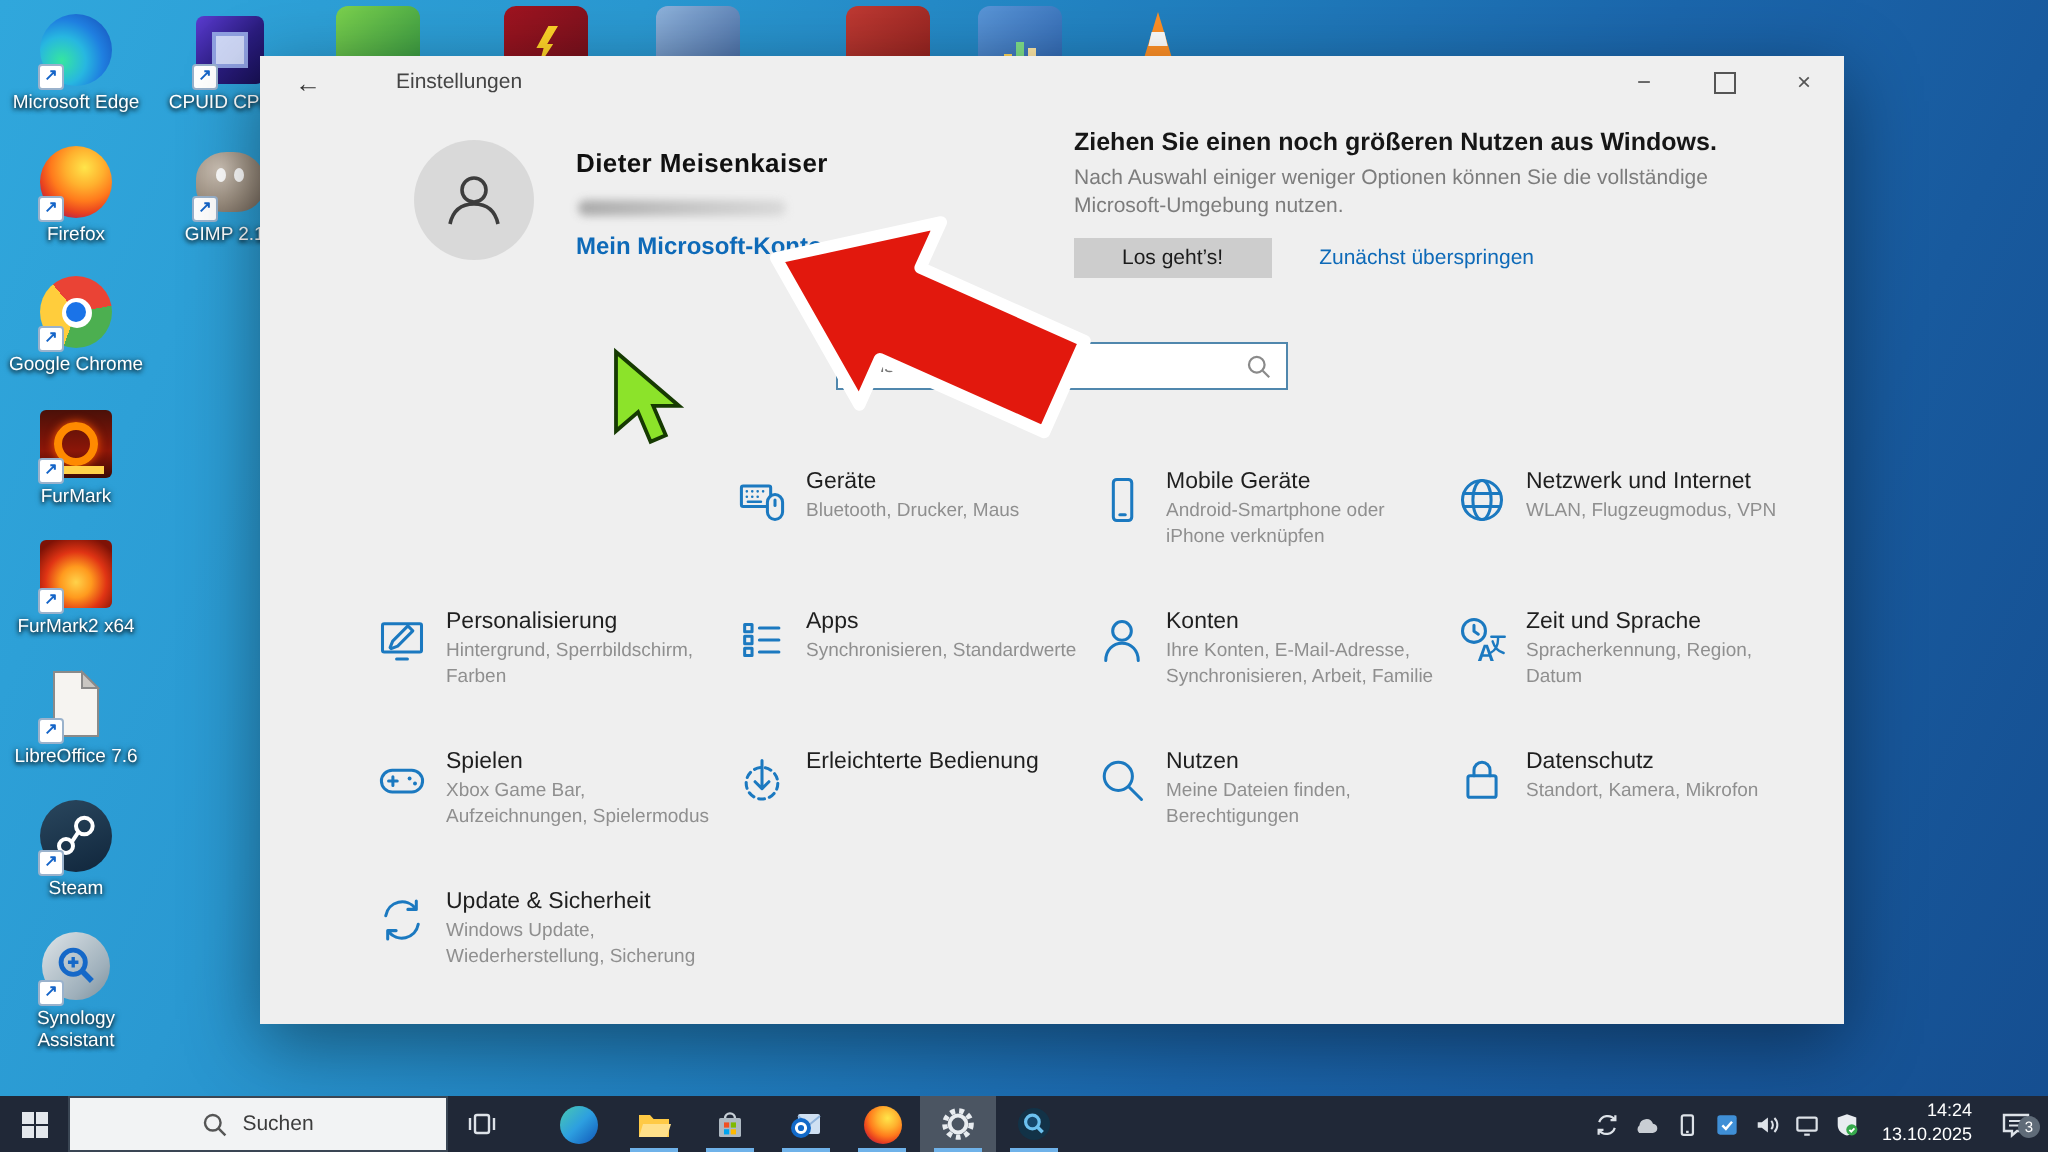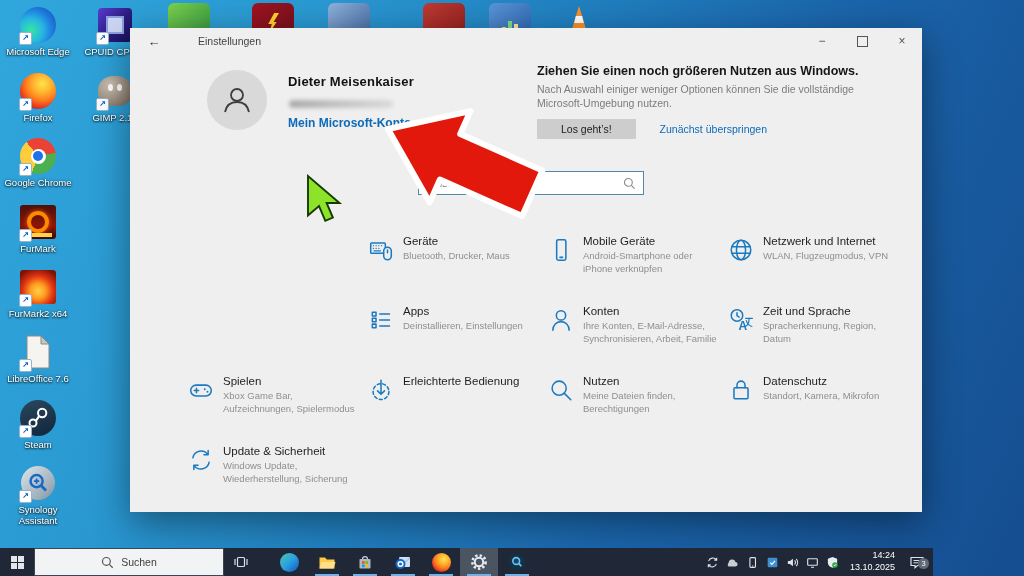--- a/index.html
+++ b/index.html
@@ -78,21 +78,21 @@
   .tt{font-size:11.5px;color:#1f1f1f;}
   .ts{margin-top:3px;font-size:9.5px;color:#8f8f8f;line-height:1.32;width:136px;}
   .c0{left:58px}.c1{left:238px}.c2{left:418px}.c3{left:598px}
   .r0{top:207px}.r1{top:277px}.r2{top:347px}.r3{top:417px}
 
   
   .ovl{position:absolute;left:0;top:0;width:1024px;height:576px;pointer-events:none;}
   .arrow-ovl{z-index:9}.cursor-ovl{z-index:10}
 
   
-  .tb{position:absolute;left:0;bottom:0;width:933px;height:28px;background:#202837;z-index:20;display:flex;align-items:stretch;}
+  .tb{position:absolute;left:0;bottom:0;width:1024px;height:28px;background:#202837;z-index:20;display:flex;align-items:stretch;}
   .tstart{width:34px;display:flex;align-items:center;justify-content:center;cursor:pointer;}
   .tsearch{width:190px;background:#f2f3f4;border:1px solid #3a4654;box-sizing:border-box;
     display:flex;align-items:center;justify-content:center;gap:7px;cursor:text;}
   .tsearch span{font-size:10.5px;color:#3c3c3c;}
   .tview{width:34px;display:flex;align-items:center;justify-content:center;cursor:pointer;}
   .tapps{display:flex;margin-left:12px;}
   .tapp{width:38px;position:relative;display:flex;align-items:center;justify-content:center;cursor:pointer;}
   .tapp .ul{position:absolute;bottom:0;left:7px;right:7px;height:2px;background:#6fb2e9;}
   .tapp.active{background:#4b5562;}
   .ticon-edge{width:19px;height:19px;border-radius:50%;background:linear-gradient(135deg,#49c9b1 0%,#2d9fe0 50%,#1056b8 100%);}
@@ -293,30 +293,41 @@
       <svg class="ti" viewBox="0 0 24 24">
           <circle cx="12" cy="12" r="9"></circle>
           <ellipse cx="12" cy="12" rx="4.2" ry="9"></ellipse>
           <path d="M3.6 9 h16.8 M3.6 15 h16.8"></path>
         </svg>
       <div>
           <div class="tt">Netzwerk und Internet</div>
           <div class="ts">WLAN, Flugzeugmodus, VPN</div>
         </div>
     </div>
+    <div class="tile c0 r1">
+      <svg class="ti" viewBox="0 0 24 24">
+          <rect x="3" y="4.5" width="18" height="13" rx="0.8"></rect>
+          <path d="M6.5 15.5 l1.2-3 7-7 2.3 2.3 -7 7 -3 1.2z"></path>
+          <path d="M9.5 20.8 h5"></path>
+        </svg>
+      <div>
+          <div class="tt">Personalisierung</div>
+          <div class="ts">Hintergrund, Sperrbildschirm, Farben</div>
+        </div>
+    </div>
     <div class="tile c1 r1">
       <svg class="ti" viewBox="0 0 24 24">
           <rect x="4" y="4.8" width="3.4" height="3.4"></rect>
           <rect x="4" y="10.3" width="3.4" height="3.4"></rect>
           <rect x="4" y="15.8" width="3.4" height="3.4"></rect>
           <path d="M10.8 6.5 h9 M10.8 12 h9 M10.8 17.5 h9"></path>
         </svg>
       <div>
           <div class="tt">Apps</div>
-          <div class="ts">Deinstallieren, Einstellungen</div>
+          <div class="ts">Synchronisieren, Standardwerte</div>
         </div>
     </div>
     <div class="tile c2 r1">
       <svg class="ti" viewBox="0 0 24 24">
           <circle cx="12" cy="7.8" r="4.3"></circle>
           <path d="M4.5 21.5 c0-4.8 3.3-8 7.5-8 s7.5 3.2 7.5 8"></path>
         </svg>
       <div>
           <div class="tt">Konten</div>
           <div class="ts">Ihre Konten, E-Mail-Adresse, Synchronisieren, Arbeit, Familie</div>

